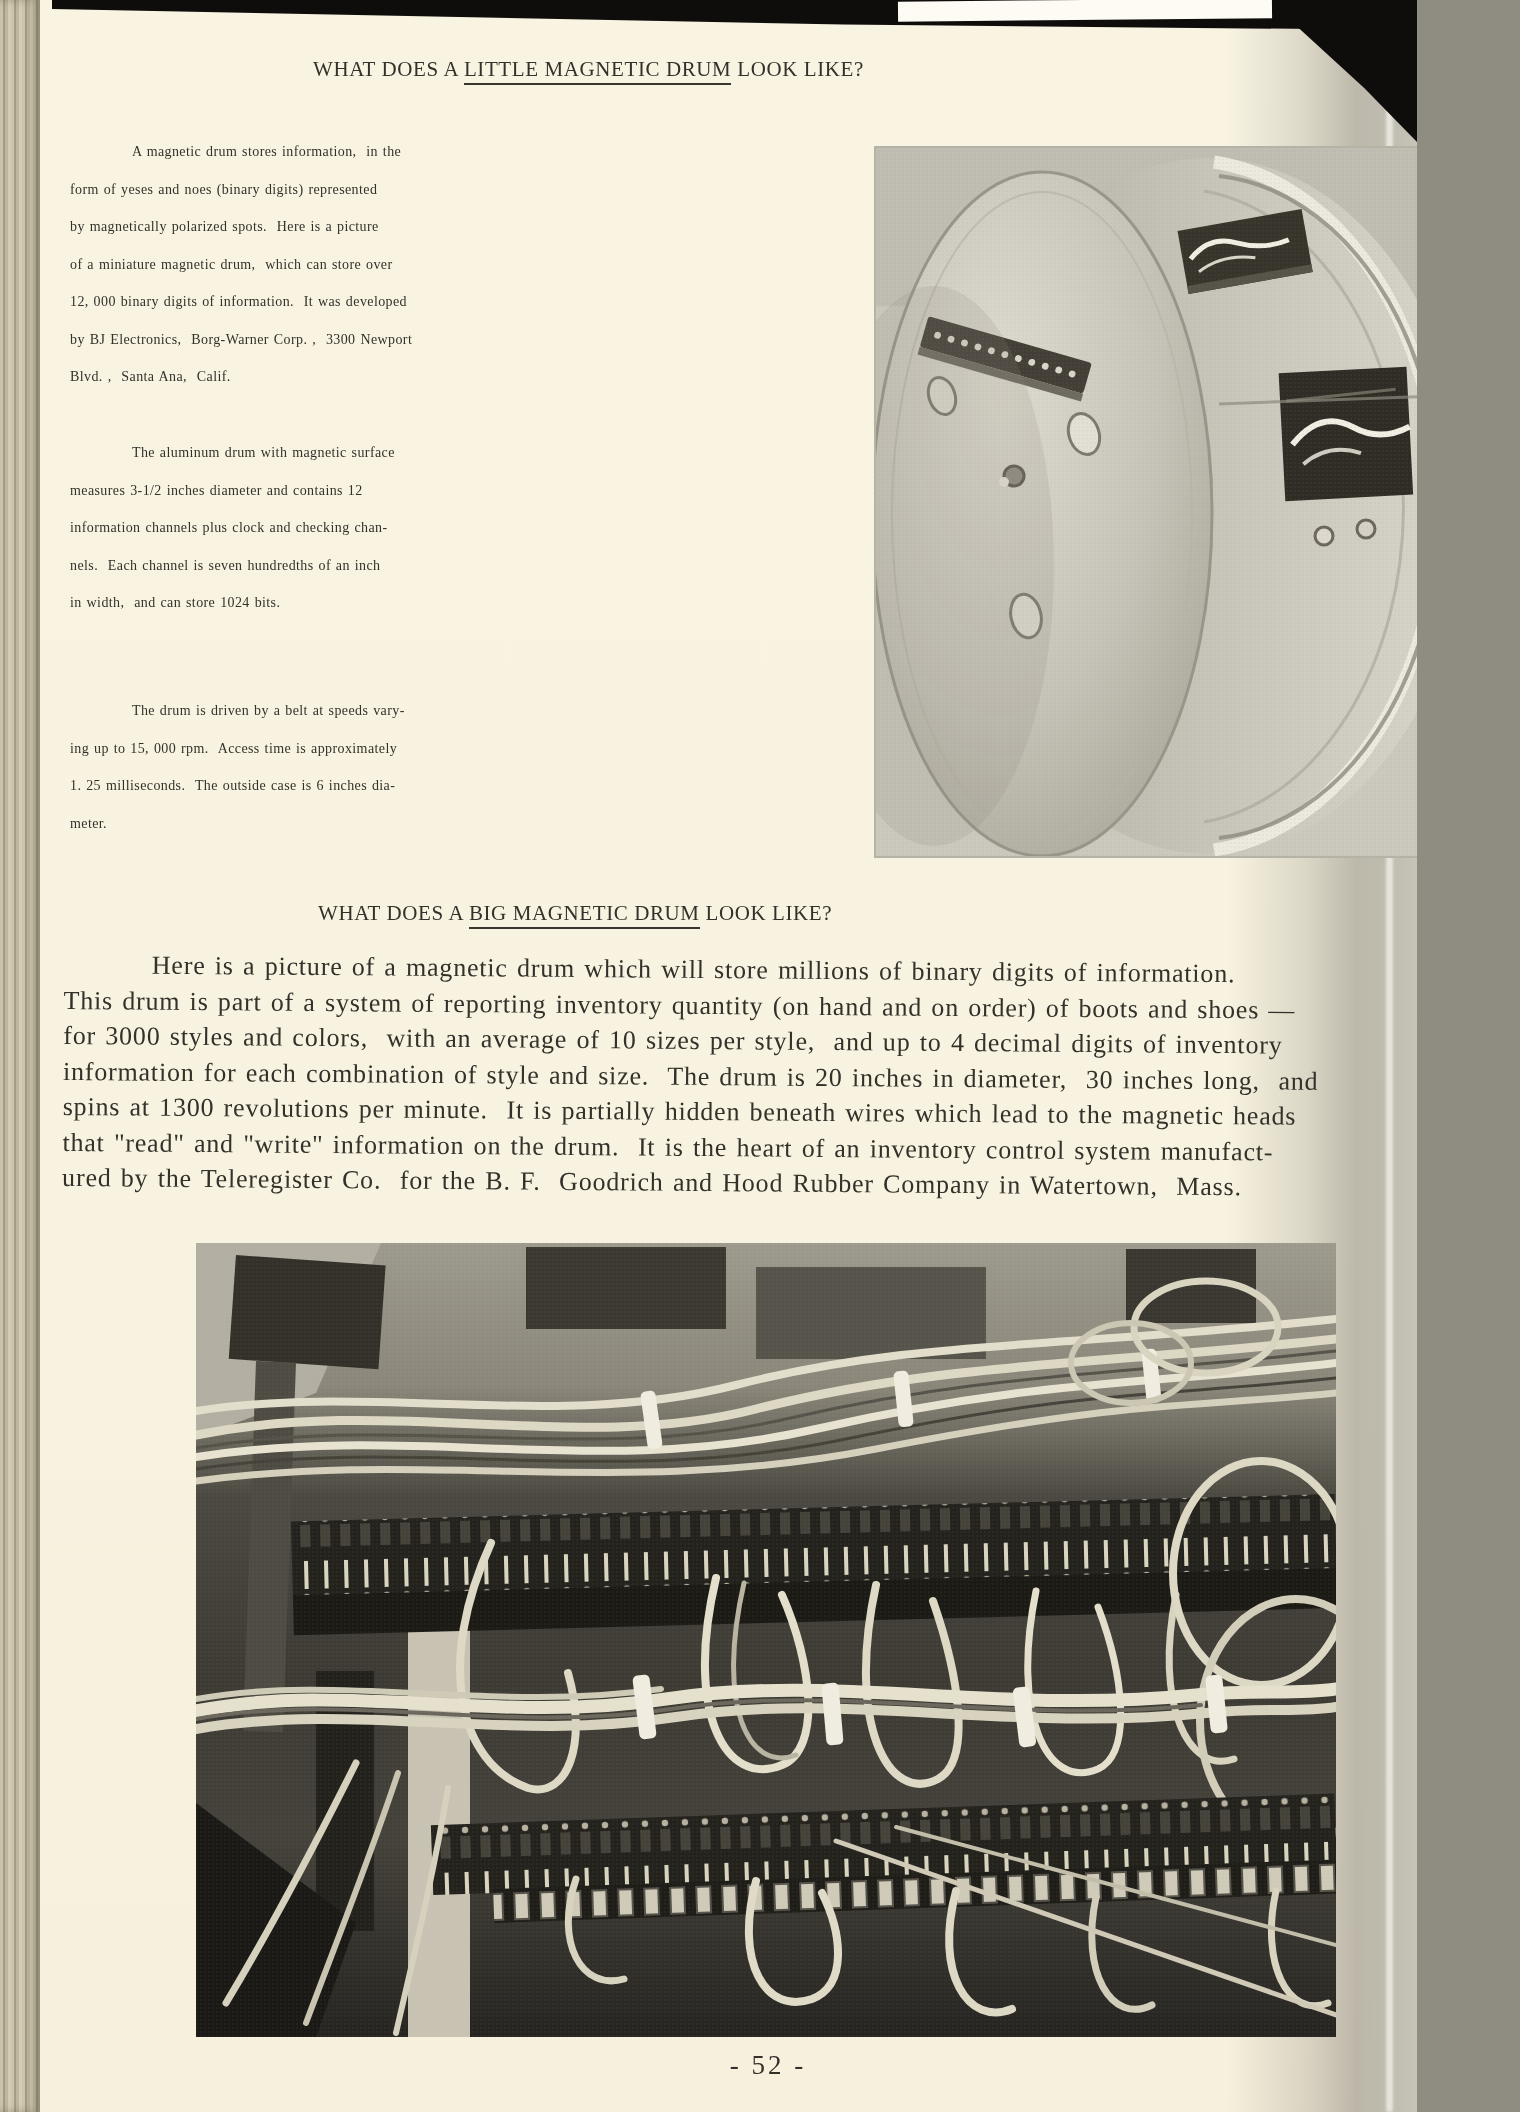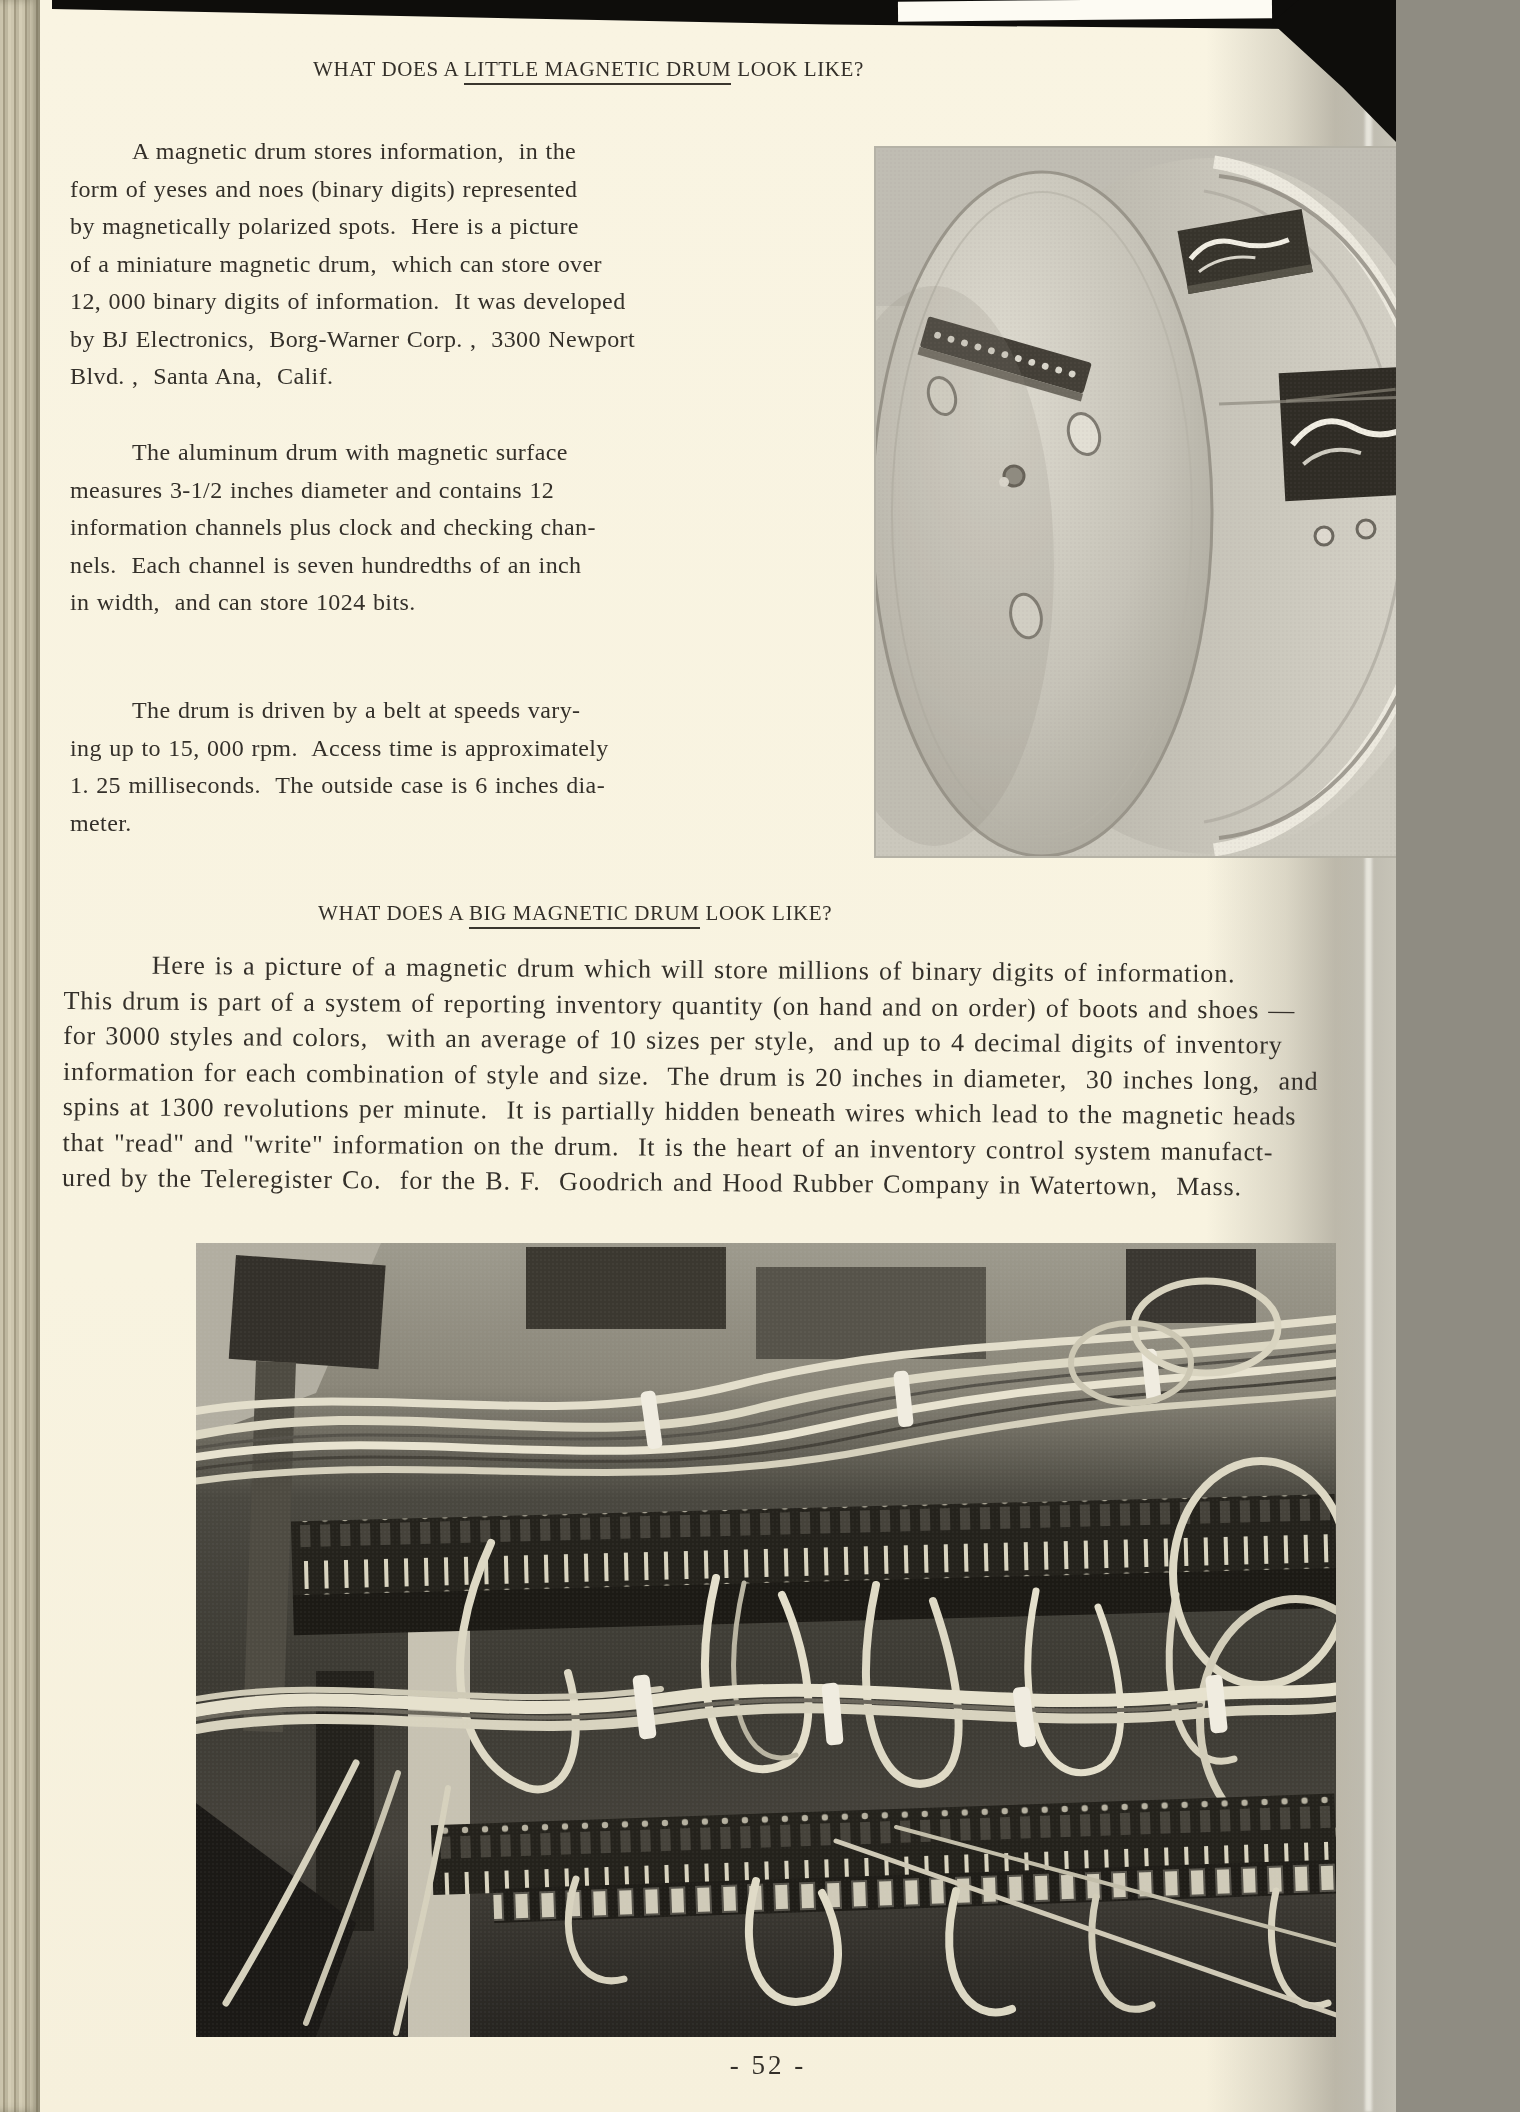--- a/index.html
+++ b/index.html
@@ -1,19 +1,19 @@
 <!DOCTYPE html>
 <html><head>
 <meta charset="utf-8">
 <style>
   html,body{margin:0;padding:0;background:#8f8c82;}
   .scan{
     position:relative;width:1396px;height:2112px;overflow:hidden;
     background:linear-gradient(180deg,#f9f4e2 0%,#f8f3e0 60%,#f6f0dc 100%);
-    font-family:"Liberation Serif", serif;color:#3a362e;
+    font-family:"Liberation Serif", serif;color:#3a362e;padding-left:21px;
   }
   
   .left-edge{
     position:absolute;left:0;top:0;width:40px;height:100%;
     background:repeating-linear-gradient(90deg,#cdc6ae 0 3px,#a49c84 3px 5px,#beb79f 5px 8px,#d4cdb5 8px 11px);
     box-shadow:inset -7px 0 9px rgba(96,90,72,.45);
   }
   .top-band{
     position:absolute;left:52px;top:0;right:0;height:30px;background:#0e0d0b;
     clip-path:polygon(0 0,100% 0,100% 100%,58% 82%,0 30%);
@@ -31,21 +31,21 @@
     background:linear-gradient(90deg,rgba(168,164,152,0) 0%,rgba(150,146,134,.30) 42%,rgba(134,130,120,.52) 68%,rgba(186,183,172,.92) 86%,#c7c4b8 100%);
   }
   .gutter-highlight{
     position:absolute;top:0;right:24px;width:7px;height:100%;
     background:rgba(252,250,242,.65);filter:blur(1.5px);
   }
   
   .heading{position:absolute;font-size:21px;letter-spacing:.6px;white-space:nowrap;color:#34302a;}
   .heading .u{border-bottom:2.5px solid #3a362e;padding-bottom:2px;}
   .para{position:absolute;white-space:pre-wrap;color:#34302a;}
-  .col{font-size:24px;line-height:37.5px;letter-spacing:.4px;word-spacing:1px;width:600px;left:70px;text-indent:62px;}
+  .col{font-size:14px;line-height:37.5px;letter-spacing:.4px;word-spacing:1px;width:600px;left:70px;text-indent:62px;}
   #para-intro{top:133px;}
   #para-aluminum{top:434px;}
   #para-speed{top:660px;margin-top:32px;}
   #para-big{
     left:64px;top:947px;width:1430px;font-size:26px;line-height:35.5px;
     letter-spacing:.8px;word-spacing:2px;text-indent:88px;
     transform:rotate(.45deg);transform-origin:0 0;
   }
   #page-number{
     position:absolute;left:8px;top:2050px;width:1520px;text-align:center;

